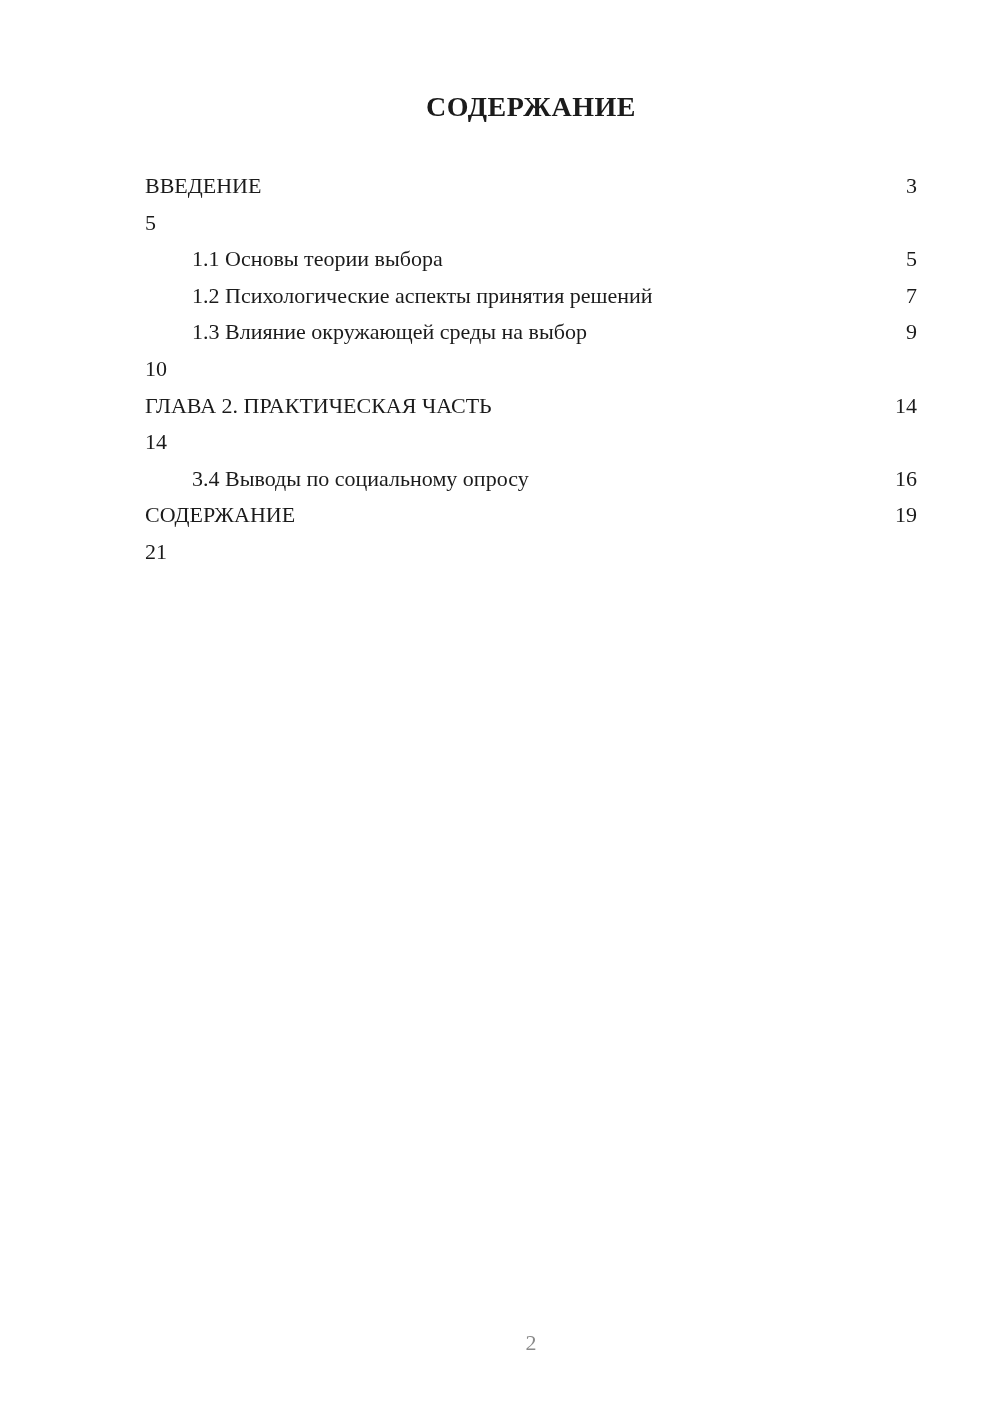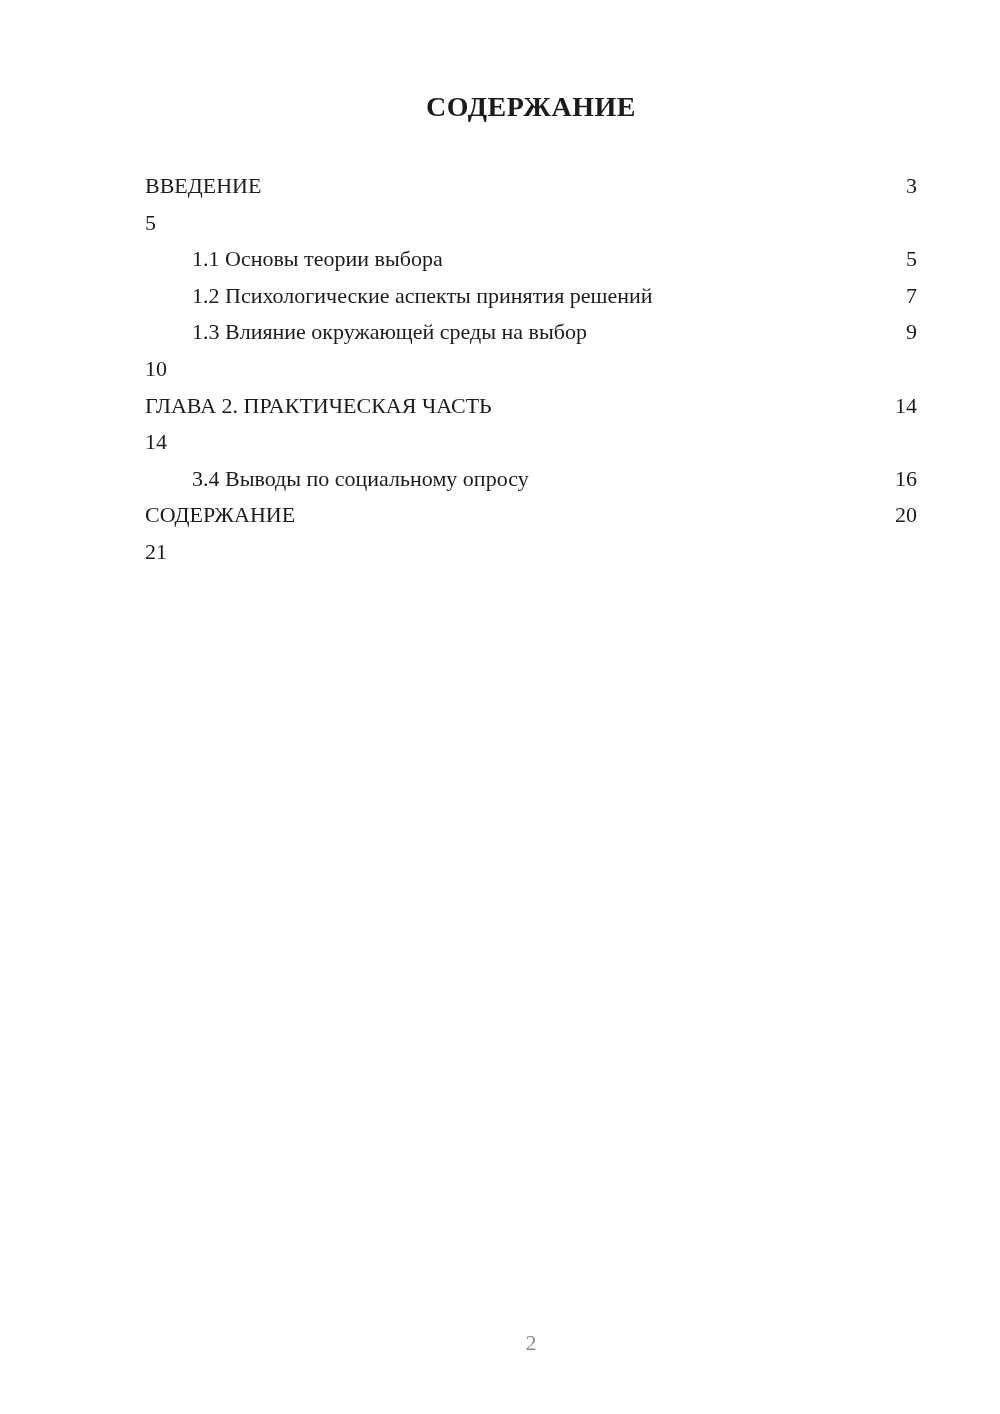--- a/index.html
+++ b/index.html
@@ -96,20 +96,20 @@
   </div>
     <div class="toc-row level-1">
     <span class="pagenum">14</span>
   </div>
     <div class="toc-row level-1">
     <span class="label">3.4 Выводы по социальному опросу</span>
     <span class="pagenum">16</span>
   </div>
     <div class="toc-row level-0">
     <span class="label">СОДЕРЖАНИЕ</span>
-    <span class="pagenum">20</span>
+    <span class="pagenum">19</span>
   </div>
     <div class="toc-row level-0">
     <span class="pagenum">21</span>
   </div>
   </div>
 
 <div class="footer-pagenum" style="color: rgb(138, 138, 138);">2</div>
 
 </body></html>

